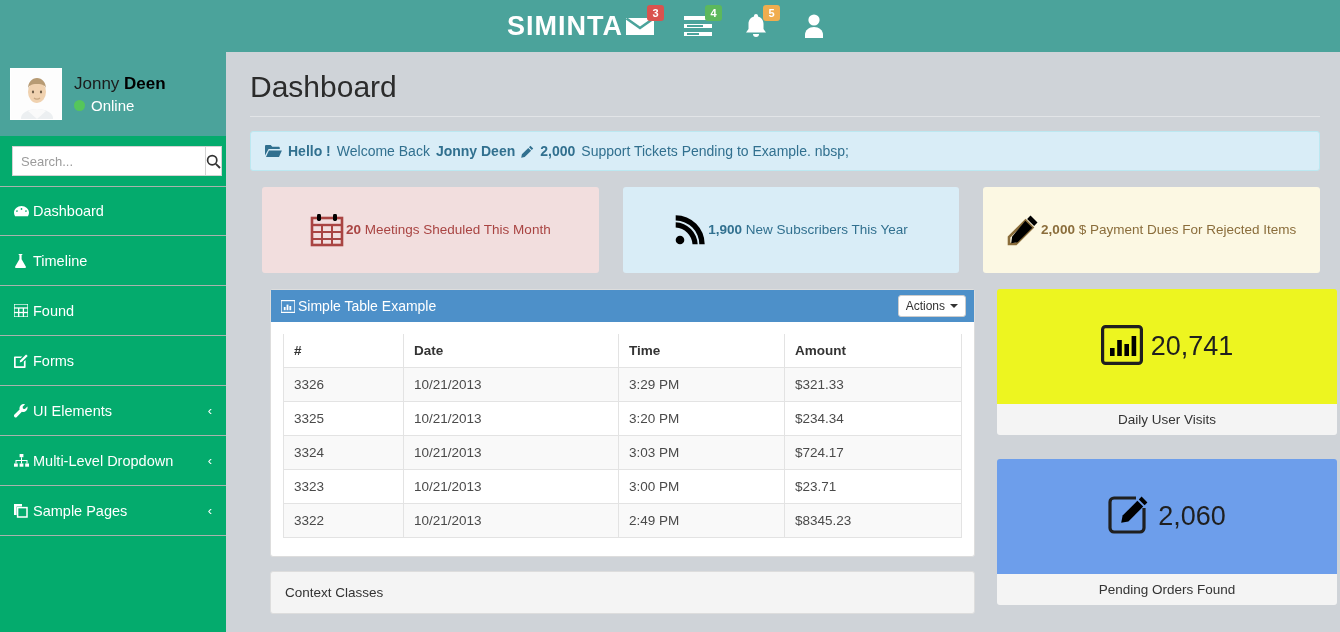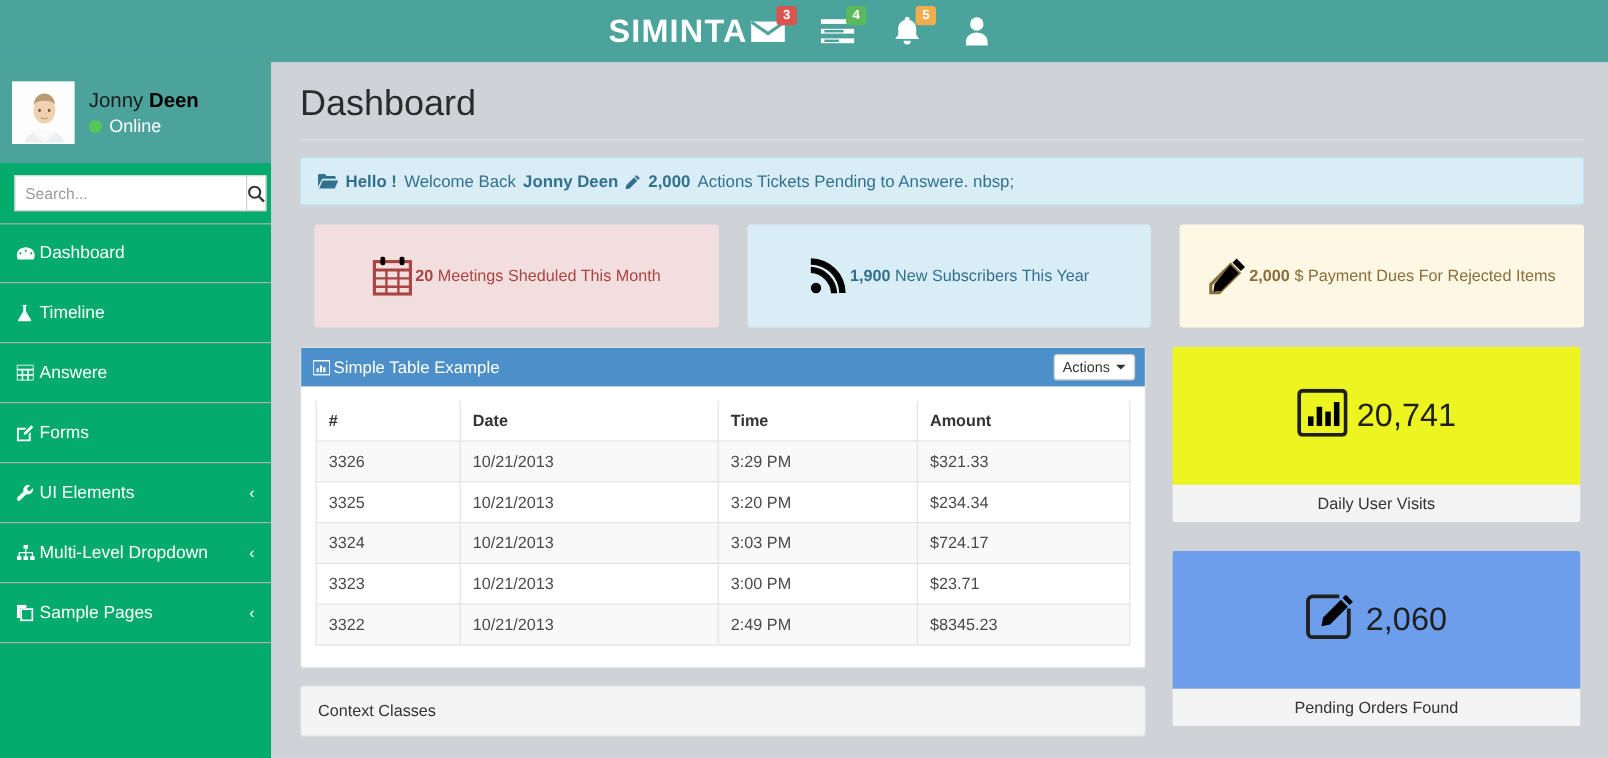--- a/index.html
+++ b/index.html
@@ -97,21 +97,21 @@
   .stats-row { display: flex; gap: 24px; margin-top: 16px; padding-left: 12px; }
   .stat-card {
     flex: 1; height: 86px; border-radius: 3px;
     display: flex; align-items: center; justify-content: center;
     padding: 8px 12px; text-align: center;
   }
   .stat-inner { display: flex; align-items: center; gap: 2px; }
   .stat-text { font-size: 13.5px; line-height: 1.35; text-align: center; }
   .stat-ico { flex: none; display: flex; align-items: center; }
 
-  .lower { display: flex; gap: 22px; margin-top: 16px; align-items: flex-start; }
+  .lower { display: flex; gap: 22px; margin-top: 16px; align-items: flex-start; margin-left: 20px; }
   .left-col { width: 705px; flex: none; }
   .right-col { width: 340px; flex: none; }
 
   .panel { background: #ffffff; border: 1px solid #ddd; border-radius: 3px; }
   .panel-head {
     background: #4d90c9; color: #fff; height: 32px;
     display: flex; align-items: center; justify-content: space-between;
     padding: 0 8px 0 10px; font-size: 14px;
   }
   .panel-head-left { display: flex; align-items: center; gap: 3px; }
@@ -253,21 +253,21 @@
   <div class="nav-item">
     <span class="nav-ico">
           <svg width="14" height="13" viewBox="0 0 14 13">
             <rect x="0" y="0" width="14" height="13" fill="none" stroke="#fff" stroke-width="1.3"></rect>
             <line x1="0" y1="4" x2="14" y2="4" stroke="#fff" stroke-width="1.3"></line>
             <line x1="0" y1="8.5" x2="14" y2="8.5" stroke="#fff" stroke-width="1.3"></line>
             <line x1="4.7" y1="4" x2="4.7" y2="13" stroke="#fff" stroke-width="1.3"></line>
             <line x1="9.4" y1="4" x2="9.4" y2="13" stroke="#fff" stroke-width="1.3"></line>
           </svg>
         </span>
-    <span class="nav-label">Answere</span>
+    <span class="nav-label">Found</span>
 
   </div>
   <div class="nav-item">
     <span class="nav-ico">
           <svg width="14" height="14" viewBox="0 0 14 14">
             <path d="M0 2.4h8.3L6.6 4.1H1.7v8.2h8.2V7.6l1.7-1.7v7.4c0 .4-.3.7-.7.7H.7a.7.7 0 01-.7-.7V3.1c0-.4.3-.7.7-.7z"></path>
             <path d="M12.1.4l1.6 1.6-5.8 5.8-2.2.6.6-2.2z"></path>
           </svg>
         </span>
     <span class="nav-label">Forms</span>
@@ -318,21 +318,21 @@
       <path d="M0 2.2C0 1.4.6.9 1.3.9h4.4l1.6 1.8h6.2c.8 0 1.3.5 1.3 1.3v1H3.6L0 11.6z"></path>
       <path d="M3.9 6.4h13L14 13.1H1z"></path>
     </svg>
     <span><b>Hello !</b></span>
     <span> Welcome Back </span>
     <b>Jonny Deen</b>
     <svg width="13" height="13" viewBox="0 0 13 13">
       <path d="M9.4.8l2.8 2.8-1.4 1.4L8 2.2zM7.3 2.9l2.8 2.8-6.4 6.4L.2 12.8l.7-3.5z"></path>
     </svg>
     <b>2,000</b>
-    <span> Actions Tickets Pending to Answere. nbsp;</span>
+    <span> Support Tickets Pending to Example. nbsp;</span>
   </div>
 
   <div class="stats-row" id="stats-row">
   <div class="stat-card" style="background:#f2dede;color:#a94442">
     <div class="stat-inner">
       <span class="stat-ico" style="color:#a94442">
             <svg width="34" height="34" viewBox="0 0 34 34">
               <rect x="2" y="5" width="30" height="27" fill="none" stroke="currentColor" stroke-width="2.6"></rect>
               <rect x="7" y="1" width="4" height="7" rx="1.4"></rect>
               <rect x="23" y="1" width="4" height="7" rx="1.4"></rect>

